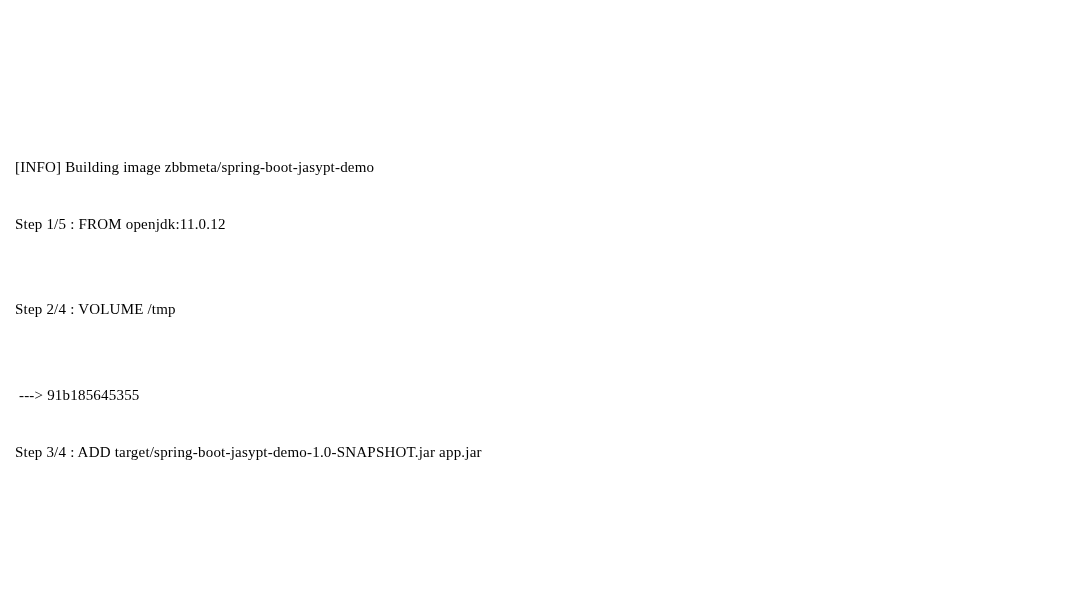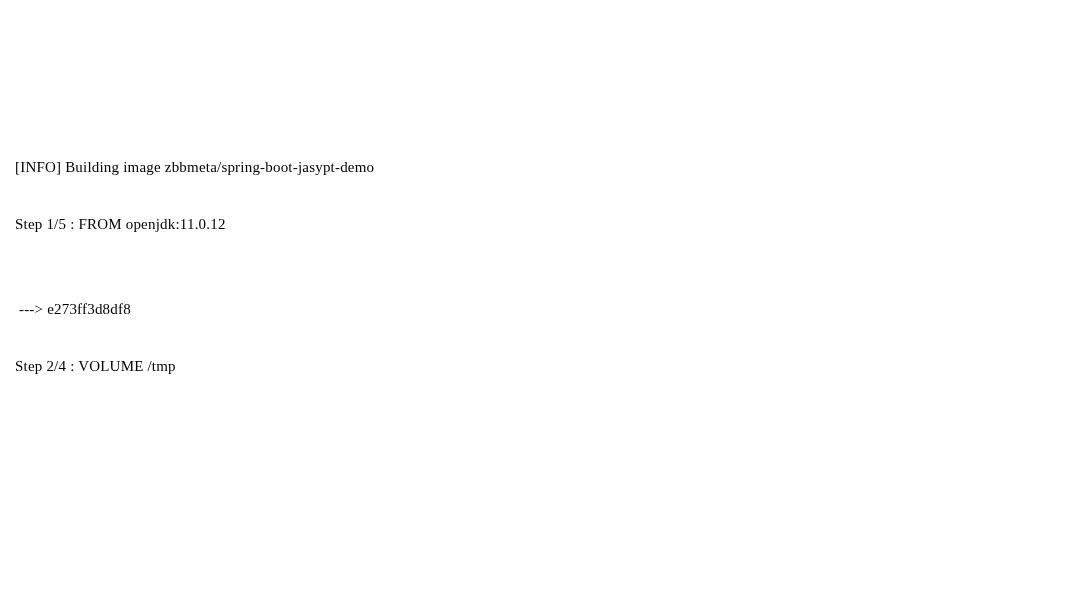--- a/index.html
+++ b/index.html
@@ -27,23 +27,24 @@
   </style>
 </head>
 <body>
 
 
 
 <div class="terminal-output">
 <span class="line">[INFO] Building image zbbmeta/spring-boot-jasypt-demo</span>
 <span class="line">Step 1/5 : FROM openjdk:11.0.12</span>
 <span class="line"></span>
-<span class="line"> ---&gt; e273ff3d8df8</span>
 <span class="line">Step 2/4 : VOLUME /tmp</span>
 <span class="line"></span>
+<span class="line"> ---&gt; 91b185645355</span>
+<span class="line">Step 3/4 : ADD target/spring-boot-jasypt-demo-1.0-SNAPSHOT.jar app.jar</span>
 <span class="line"></span>
 
 
 <span class="line"></span>
 
 
 
 
 
 

